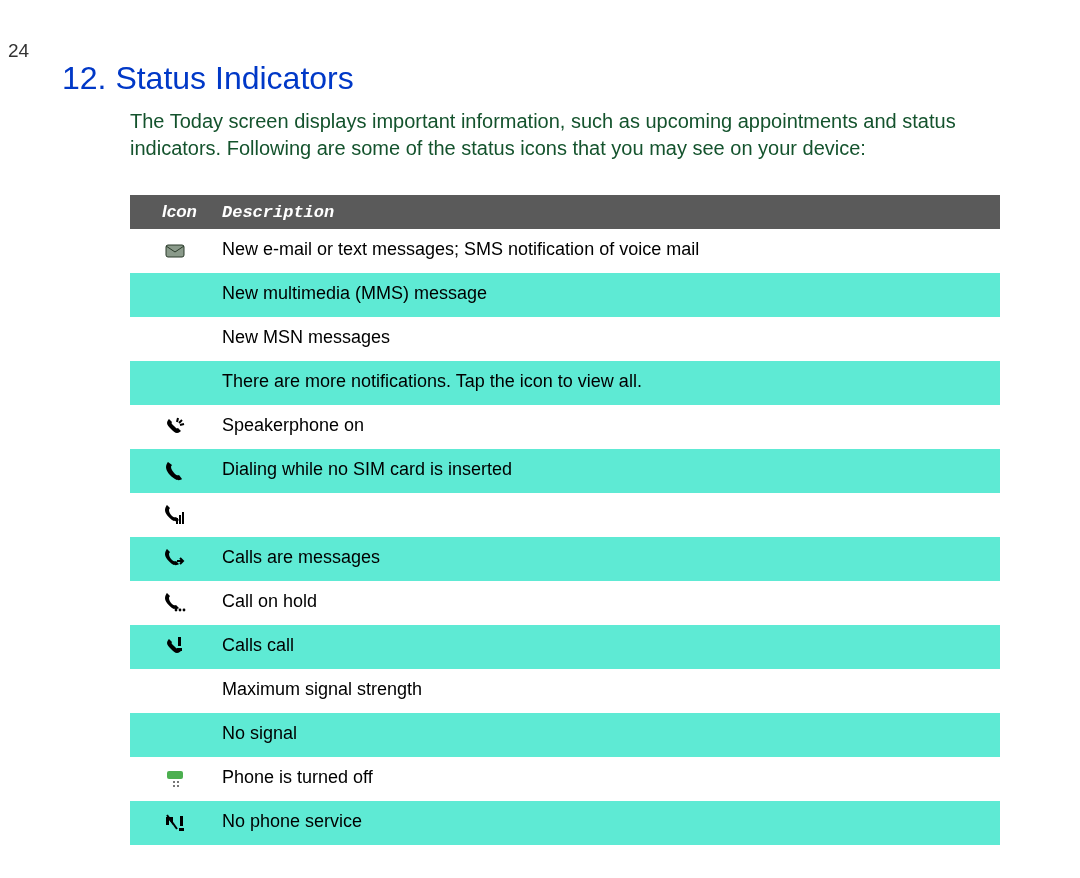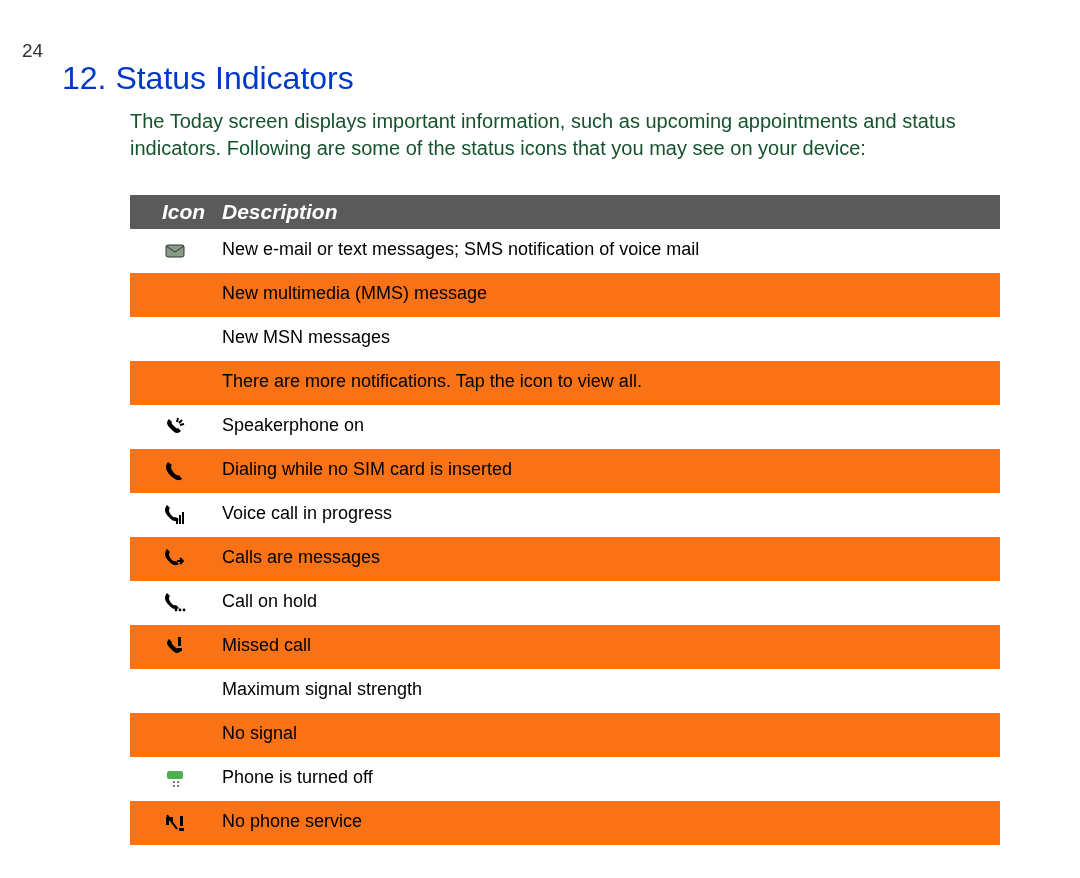--- a/index.html
+++ b/index.html
@@ -7,21 +7,21 @@
       width: 1080px;
       height: 878px;
       background: #ffffff;
       font-family: "Myriad Pro", "Segoe UI", Arial, sans-serif;
       color: #000;
       position: relative;
     }
     .page-number {
       position: absolute;
       top: 40px;
-      left: 22px;
+      left: 8px;
       font-size: 19px;
       color: #333;
     }
     .heading {
       position: absolute;
       top: 60px;
       left: 62px;
       font-size: 32px;
       font-weight: 400;
       color: #0038c7;
@@ -40,39 +40,40 @@
       top: 195px;
       left: 130px;
       width: 870px;
     }
     .thead {
       background: #5a5a5a;
       color: #ffffff;
       display: flex;
       align-items: center;
       height: 34px;
-      font-size: 21px;
+      font-size: 17px;
       font-weight: 600;
       font-style: italic;
     }
     .thead .col-icon {
       width: 90px;
       padding-left: 32px;
     }
     .thead .col-desc {
       flex: 1;
       padding-left: 2px;
+      font-family: Liberation Mono, monospace;
     }
     .trow {
       display: flex;
       min-height: 44px;
       font-size: 18px;
       color: #000;
     }
-    .trow.alt { background: #f97316; }
+    .trow.alt { background: #5eead4; }
     .trow.norm { background: #ffffff; }
     .cell-icon {
       width: 90px;
       display: flex;
       justify-content: center;
       align-items: center;
     }
     .cell-desc {
       flex: 1;
       padding: 10px 0 10px 2px;
@@ -145,21 +146,20 @@
 
   <div class="trow norm">
     <div class="cell-icon">
       <svg class="icon-svg" viewBox="0 0 24 24">
         <path d="M4 2 C4 2 2 4 2 7 C2 10 5 14 9 17 C12 19 15 18 16 17 L13 14 C13 14 11 15 9 13 C7 11 6 9 6 7 C6 6 7 5 7 5 Z" fill="#000"></path>
         <rect x="13" y="15" width="2" height="6" fill="#000"></rect>
         <rect x="16" y="12" width="2" height="9" fill="#000"></rect>
         <rect x="19" y="9" width="2" height="12" fill="#000"></rect>
       </svg>
     </div>
-    <div class="cell-desc">Voice call in progress</div>
   </div>
 
   <div class="trow alt">
     <div class="cell-icon">
       <svg class="icon-svg" viewBox="0 0 24 24">
         <path d="M4 2 C4 2 2 4 2 7 C2 10 5 14 9 17 C12 19 15 18 16 17 L13 14 C13 14 11 15 9 13 C7 11 6 9 6 7 C6 6 7 5 7 5 Z" fill="#000"></path>
         <path d="M14 14 L20 14 M17 11 L20 14 L17 17" fill="none" stroke="#000" stroke-width="2"></path>
       </svg>
     </div>
     <div class="cell-desc">Calls are messages</div>
@@ -178,21 +178,21 @@
   </div>
 
   <div class="trow alt">
     <div class="cell-icon">
       <svg class="icon-svg" viewBox="0 0 24 24">
         <path d="M6 4 C6 4 4 6 4 8 C4 10 6 12 8 14 C10 16 12 18 14 18 C16 18 18 16 18 16 L15 13 C15 13 14 14 13 13 C12 12 10 10 9 9 C8 8 9 7 9 7 Z" fill="#000"></path>
         <rect x="15" y="2" width="3" height="9" fill="#000"></rect>
         <rect x="14" y="13" width="5" height="3" fill="#000"></rect>
       </svg>
     </div>
-    <div class="cell-desc">Missed call</div>
+    <div class="cell-desc">Calls call</div>
   </div>
 
   <div class="trow norm">
     <div class="cell-icon"></div>
     <div class="cell-desc">Maximum signal strength</div>
   </div>
 
   <div class="trow alt">
     <div class="cell-icon"></div>
     <div class="cell-desc">No signal</div>

